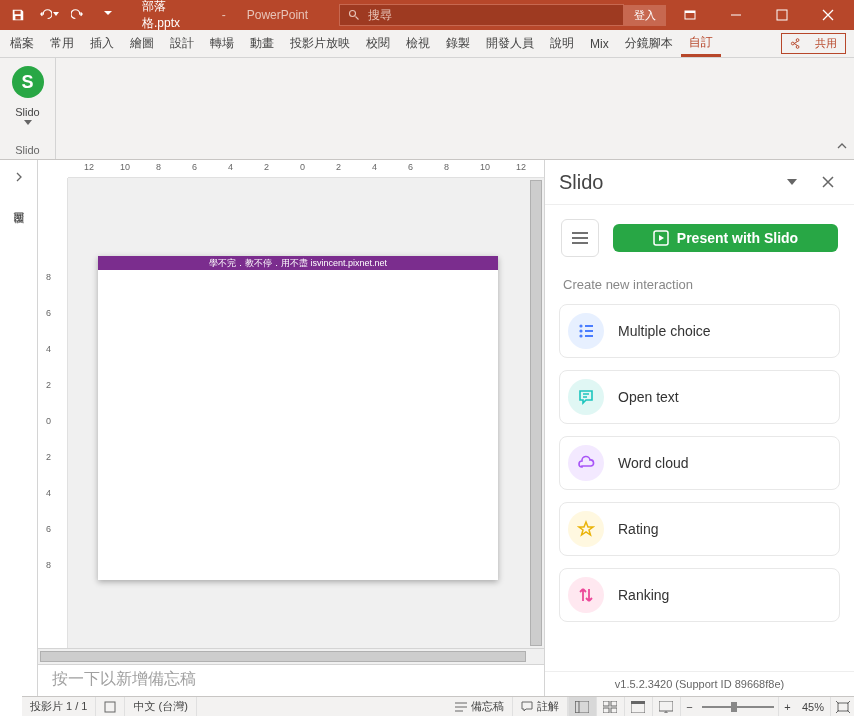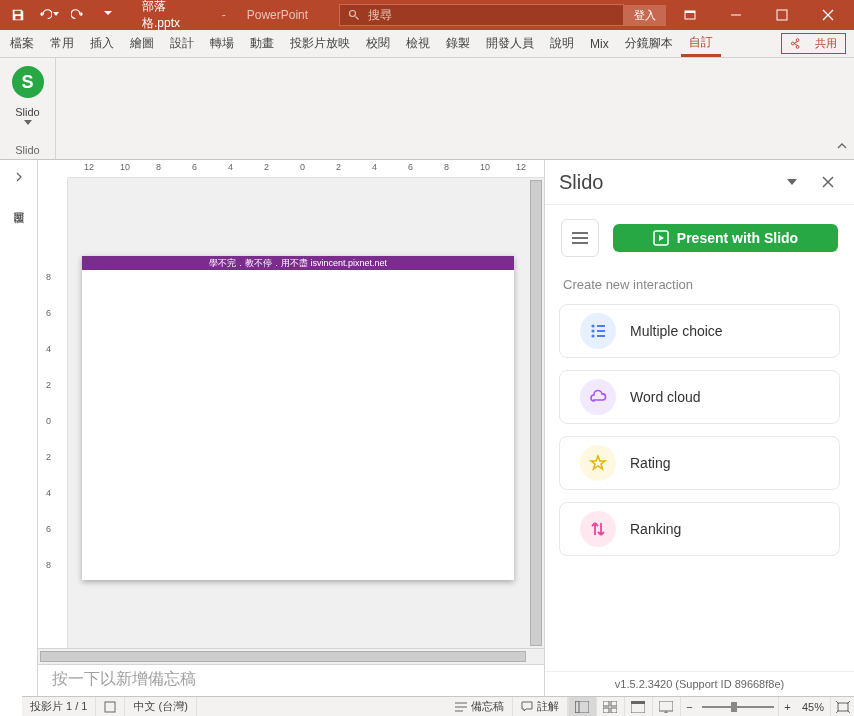--- a/index.html
+++ b/index.html
@@ -41,38 +41,38 @@
 .outline-chevron { cursor: pointer; }
 .outline-text { writing-mode: vertical-rl; font-size: 11px; color: #444; }
 
 .editor-pane { flex: 1; background: #fff; display: flex; flex-direction: column; }
 .ruler-h { height: 18px; background: #fff; border-bottom: 1px solid #e0e0e0; position: relative; font-size: 9px; color: #666; margin-left: 30px; text-decoration: underline; }
 .ruler-tick { position: absolute; top: 2px; }
 .slide-area { flex: 1; display: flex; background: #f0f0f0; }
 .ruler-v { width: 30px; background: #fff; border-right: 1px solid #e0e0e0; position: relative; font-size: 9px; color: #666; }
 .ruler-v-tick { position: absolute; left: 8px; }
 .slide-canvas-wrap { flex: 1; position: relative; display: flex; align-items: flex-start; justify-content: center; padding-top: 78px; overflow: hidden; }
-.slide-canvas { width: 432px; height: 324px; background: #fff; box-shadow: 0 2px 6px rgba(0,0,0,0.3); }
+.slide-canvas { width: 400px; height: 324px; background: #fff; box-shadow: 0 2px 6px rgba(0,0,0,0.3); }
 .slide-header { background: #7b2d8e; height: 14px; color: #fff; font-size: 9px; text-align: center; line-height: 14px; }
 .scroll-v { width: 16px; background: #f0f0f0; display: flex; flex-direction: column; }
 .scroll-thumb-v { margin: 2px; height: 100%; background: #cdcdcd; border: 1px solid #b0b0b0; }
 
 .notes-pane { height: 32px; border-top: 1px solid #d4d4d4; padding: 4px 14px; font-size: 16px; color: #a0a0a0; }
 
 
 .slido-panel { width: 310px; border-left: 1px solid #d4d4d4; background: #fff; display: flex; flex-direction: column; }
 .slido-header { display: flex; align-items: center; padding: 10px 14px; border-bottom: 1px solid #eee; }
 .slido-title { font-size: 20px; color: #444; flex: 1; }
 .slido-header-btn { width: 24px; height: 24px; display: flex; align-items: center; justify-content: center; cursor: pointer; margin-left: 12px; }
 .slido-toolbar { display: flex; align-items: center; padding: 14px 16px 20px; gap: 14px; }
 .hamburger-btn { width: 38px; height: 38px; border: 1px solid #e0e0e0; border-radius: 6px; display: flex; align-items: center; justify-content: center; cursor: pointer; }
 .present-btn { flex: 1; background: #28a745; color: #fff; border-radius: 6px; height: 28px; display: flex; align-items: center; justify-content: center; gap: 8px; font-size: 14px; font-weight: 600; cursor: pointer; }
 .create-label { font-size: 13px; color: #888; padding: 0 18px 12px; }
 .interaction-list { padding: 0 14px; display: flex; flex-direction: column; gap: 12px; overflow-y: auto; flex: 1; }
-.interaction-item { border: 1px solid #e8e8e8; border-radius: 8px; height: 54px; display: flex; align-items: center; padding: 0 20px; gap: 14px; cursor: pointer; }
+.interaction-item { border: 1px solid #e8e8e8; border-radius: 8px; height: 54px; display: flex; align-items: center; padding: 0 8px; gap: 14px; cursor: pointer; }
 .interaction-icon { width: 36px; height: 36px; border-radius: 50%; display: flex; align-items: center; justify-content: center; }
 .ii-blue { background: #e7f0ff; }
 .ii-teal { background: #e0f7f4; }
 .ii-purple { background: #f3e9ff; }
 .ii-yellow { background: #fff8e0; }
 .ii-pink { background: #ffe8f0; }
 .interaction-label { font-size: 14px; color: #333; font-weight: 500; }
 .slido-footer { text-align: center; font-size: 11px; color: #666; padding: 6px; border-top: 1px solid #eee; }
 
 
@@ -293,20 +293,29 @@
           <svg width="18" height="18" viewBox="0 0 18 18">
               <circle cx="4" cy="4" r="1.6" fill="#4a7dff"></circle>
               <circle cx="4" cy="9" r="1.6" fill="#4a7dff"></circle>
               <circle cx="4" cy="14" r="1.6" fill="#4a7dff"></circle>
               <path stroke="#4a7dff" stroke-width="1.8" d="M8 4h8M8 9h8M8 14h8"></path>
             </svg>
         </div>
         <div class="interaction-label">Multiple choice</div>
       </div>
       <div class="interaction-item">
+        <div class="interaction-icon ii-teal">
+          <svg width="18" height="18" viewBox="0 0 18 18">
+              <path fill="none" stroke="#1bc5bd" stroke-width="1.6" d="M3 3h12v9H9l-3 3v-3H3z"></path>
+              <path stroke="#1bc5bd" stroke-width="1.4" d="M6 6h6M6 9h4"></path>
+            </svg>
+        </div>
+        <div class="interaction-label">Open text</div>
+      </div>
+      <div class="interaction-item">
         <div class="interaction-icon ii-purple">
           <svg width="20" height="16" viewBox="0 0 20 16">
               <path fill="none" stroke="#a855f7" stroke-width="1.6" d="M6 12a3 3 0 0 1 0-6 4 4 0 0 1 8-1 3 3 0 0 1 1 6H6z"></path>
             </svg>
         </div>
         <div class="interaction-label">Word cloud</div>
       </div>
       <div class="interaction-item">
         <div class="interaction-icon ii-yellow">
           <svg width="18" height="18" viewBox="0 0 18 18">

